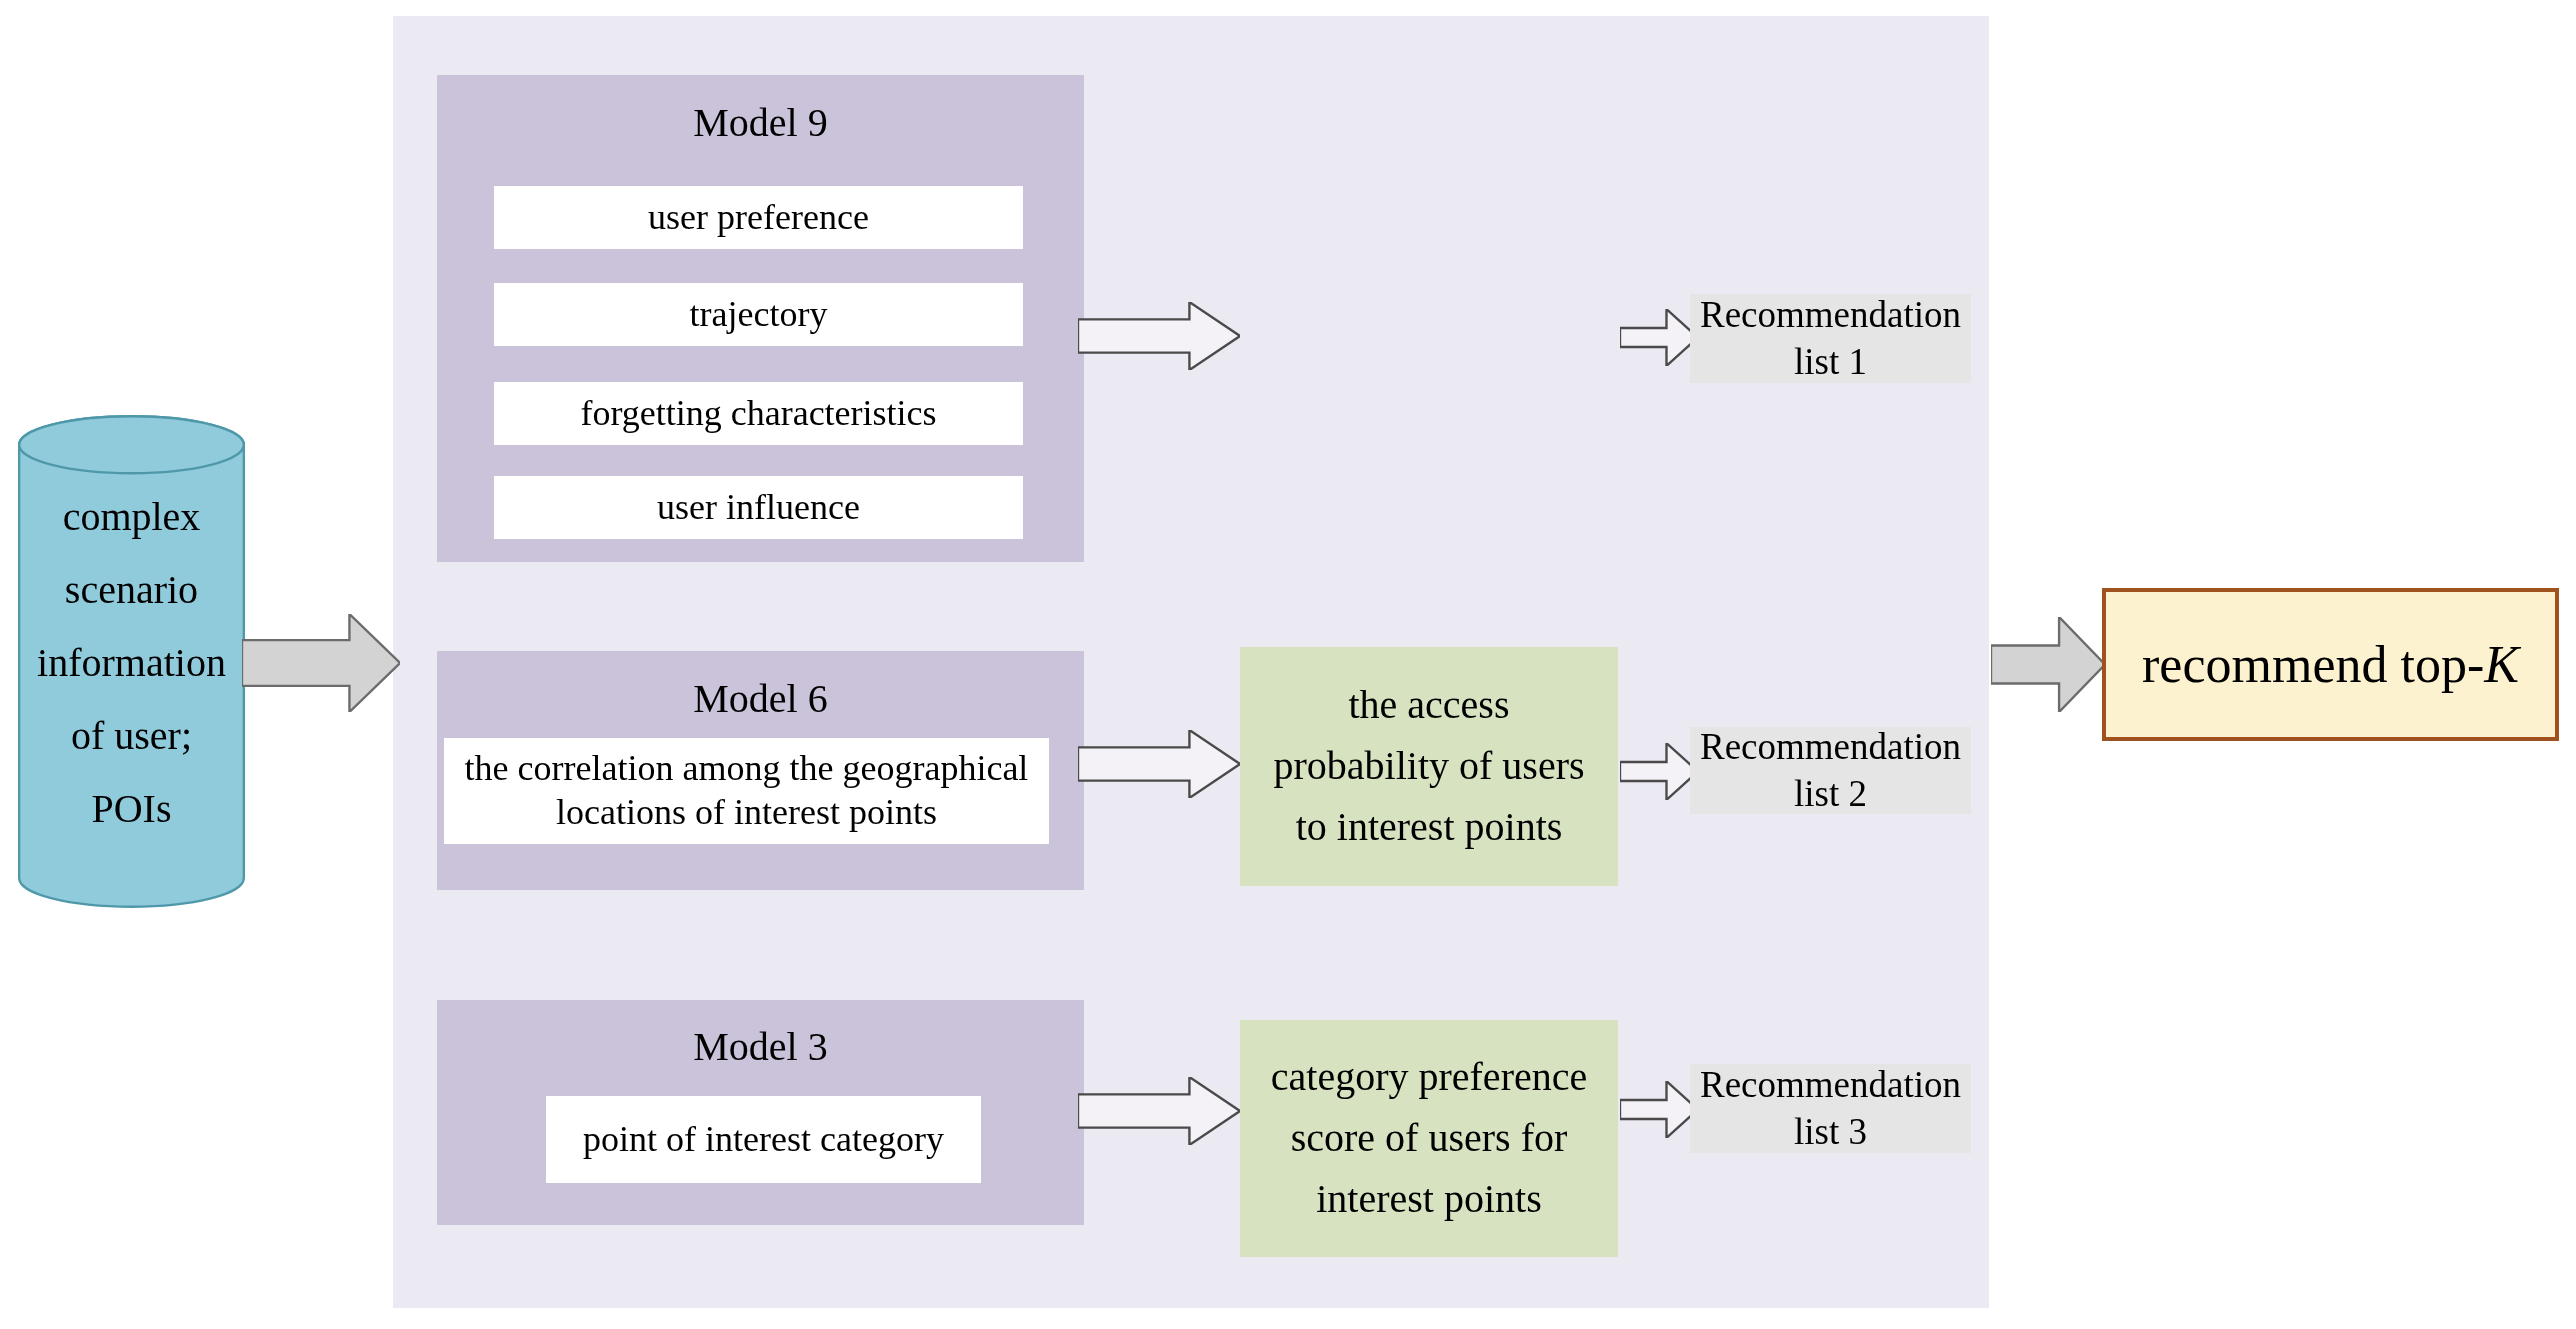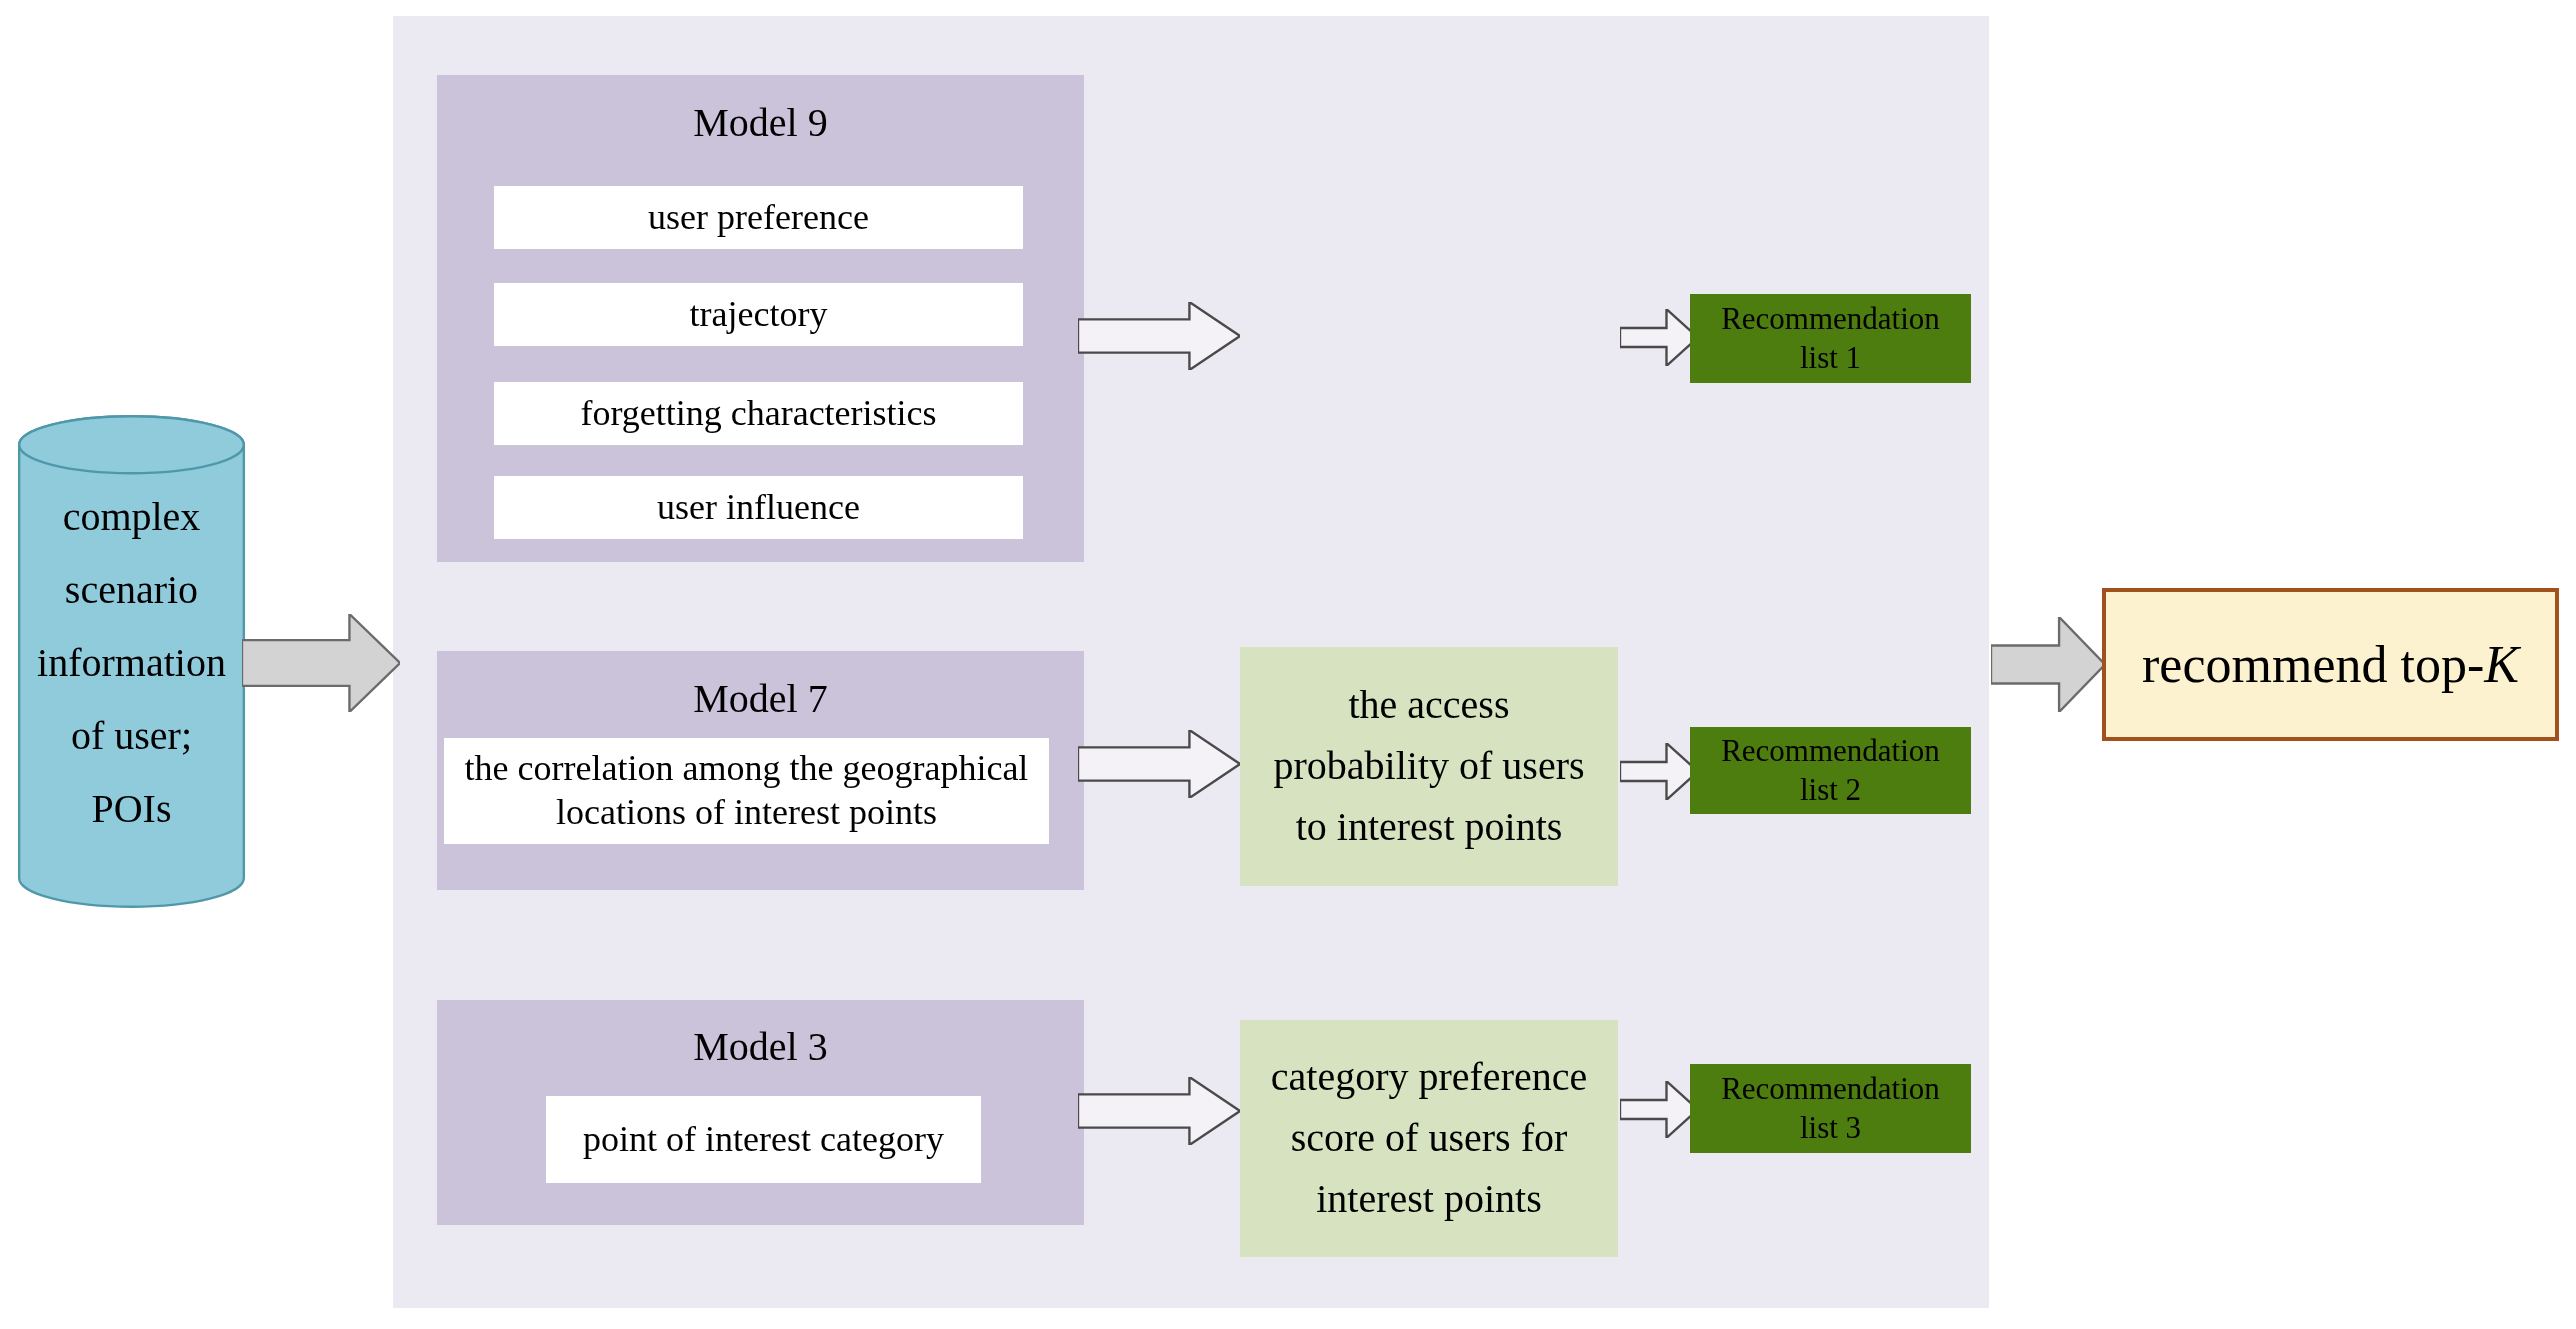--- a/index.html
+++ b/index.html
@@ -47,23 +47,23 @@
   .f-m3 { left: 546px; top: 1096px; width: 435px; height: 87px; }
   .output {
     position: absolute; left: 1240px; width: 378px; background: #D7E2C0;
     display: flex; align-items: center; justify-content: center;
     font-size: 40px; line-height: 1.52; text-align: center; white-space: pre-line;
   }
   .o-1 { top: 218px; height: 237px; }
   .o-2 { top: 647px; height: 239px; }
   .o-3 { top: 1020px; height: 237px; }
   .list {
-    position: absolute; left: 1690px; width: 281px; background: #4d7c0f;
+    position: absolute; left: 1690px; width: 281px; background: #e5e5e5;
     display: flex; align-items: center; justify-content: center;
-    font-size: 31px; line-height: 1.25; text-align: center; white-space: pre-line;
+    font-size: 37px; line-height: 1.25; text-align: center; white-space: pre-line;
   }
   .l-1 { top: 294px; height: 89px; }
   .l-2 { top: 727px; height: 87px; }
   .l-3 { top: 1064px; height: 89px; }
   .final-box {
     position: absolute; left: 2102px; top: 588px; width: 457px; height: 153px;
     background: #FDF2CF; border: 4.7px solid #A0521E; box-sizing: border-box;
     display: flex; align-items: center; justify-content: center;
     font-size: 52px;
   }
@@ -92,21 +92,21 @@
   </svg>
 
   <div class="model model-1"></div>
   <div class="model-title mt-1">Model 9</div>
   <div class="feature f-1">user preference</div>
   <div class="feature f-2">trajectory</div>
   <div class="feature f-3">forgetting characteristics</div>
   <div class="feature f-4">user influence</div>
 
   <div class="model model-2"></div>
-  <div class="model-title mt-2">Model 7</div>
+  <div class="model-title mt-2">Model 6</div>
   <div class="feature f-m2">the correlation among the geographical
 locations of interest points</div>
 
   <div class="model model-3"></div>
   <div class="model-title mt-3">Model 3</div>
   <div class="feature f-m3">point of interest category</div>
 
   <svg class="arrow-svg" style="left:1078px; top:302px;" width="162" height="68" viewBox="0 0 205 86">
     <polygon points="0,22 141,22 141,0 205,43 141,86 141,64 0,64" fill="#F4F2F7" stroke="#4A4A4A" stroke-width="3"></polygon>
   </svg>

